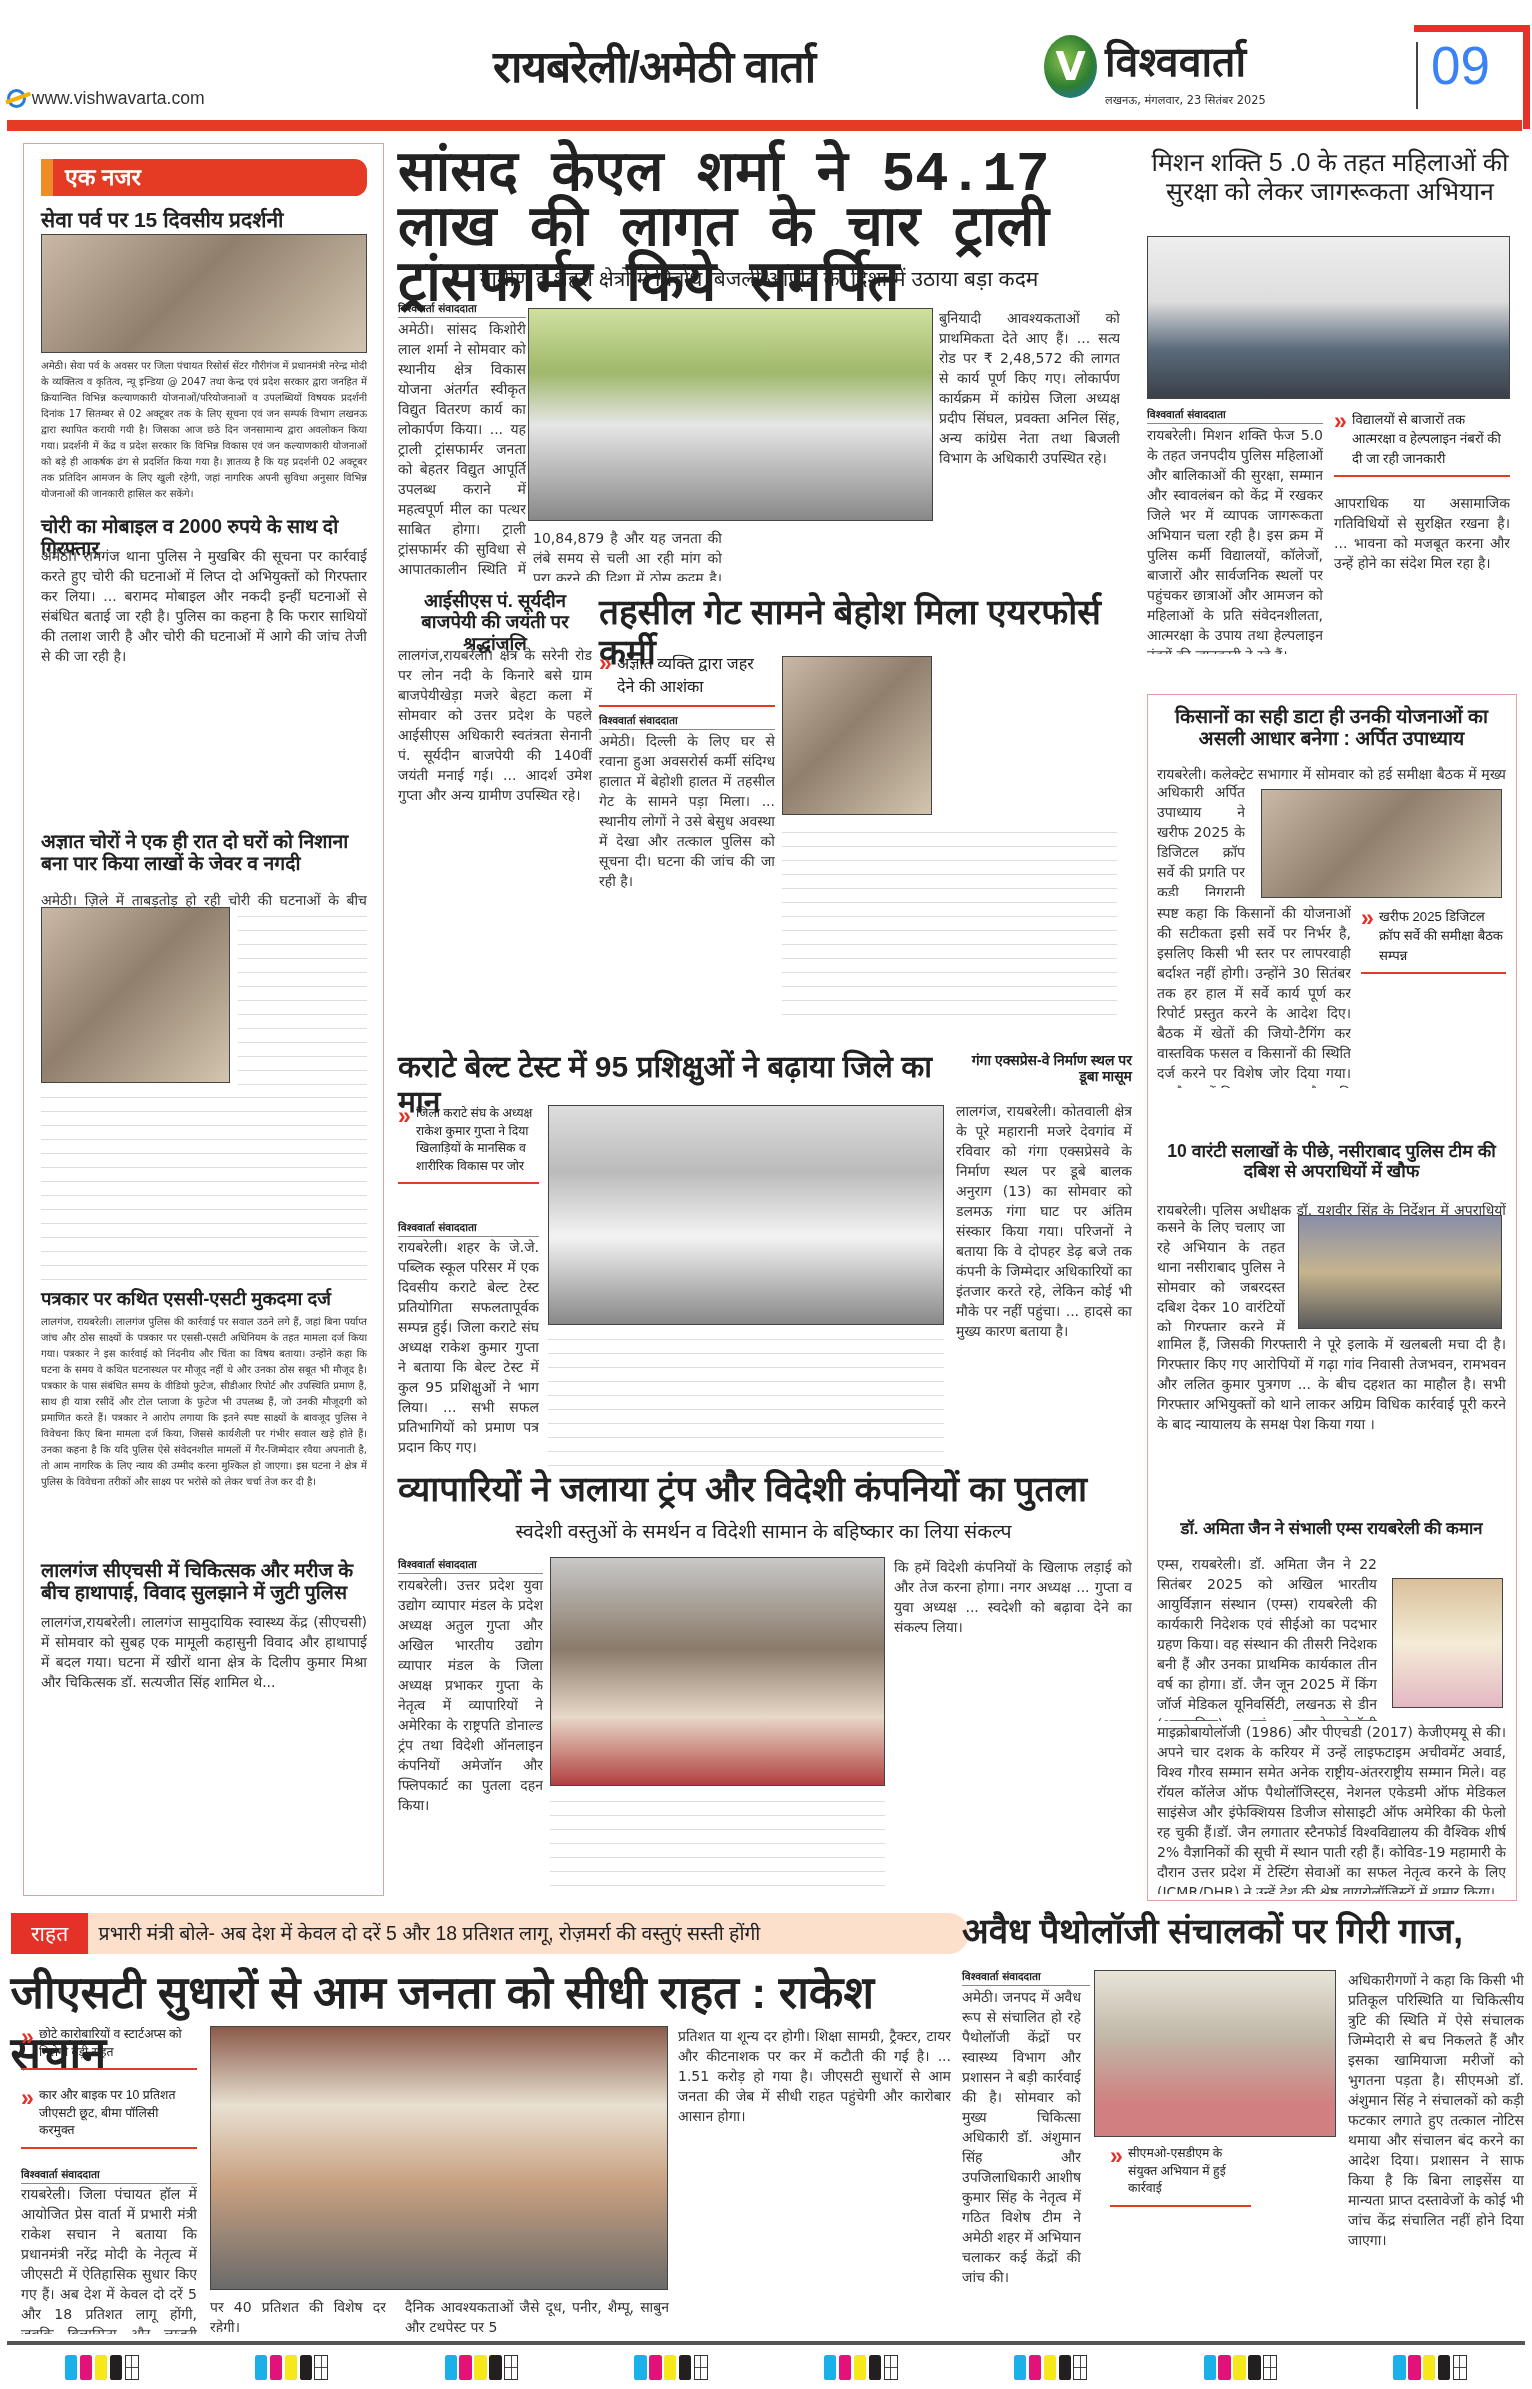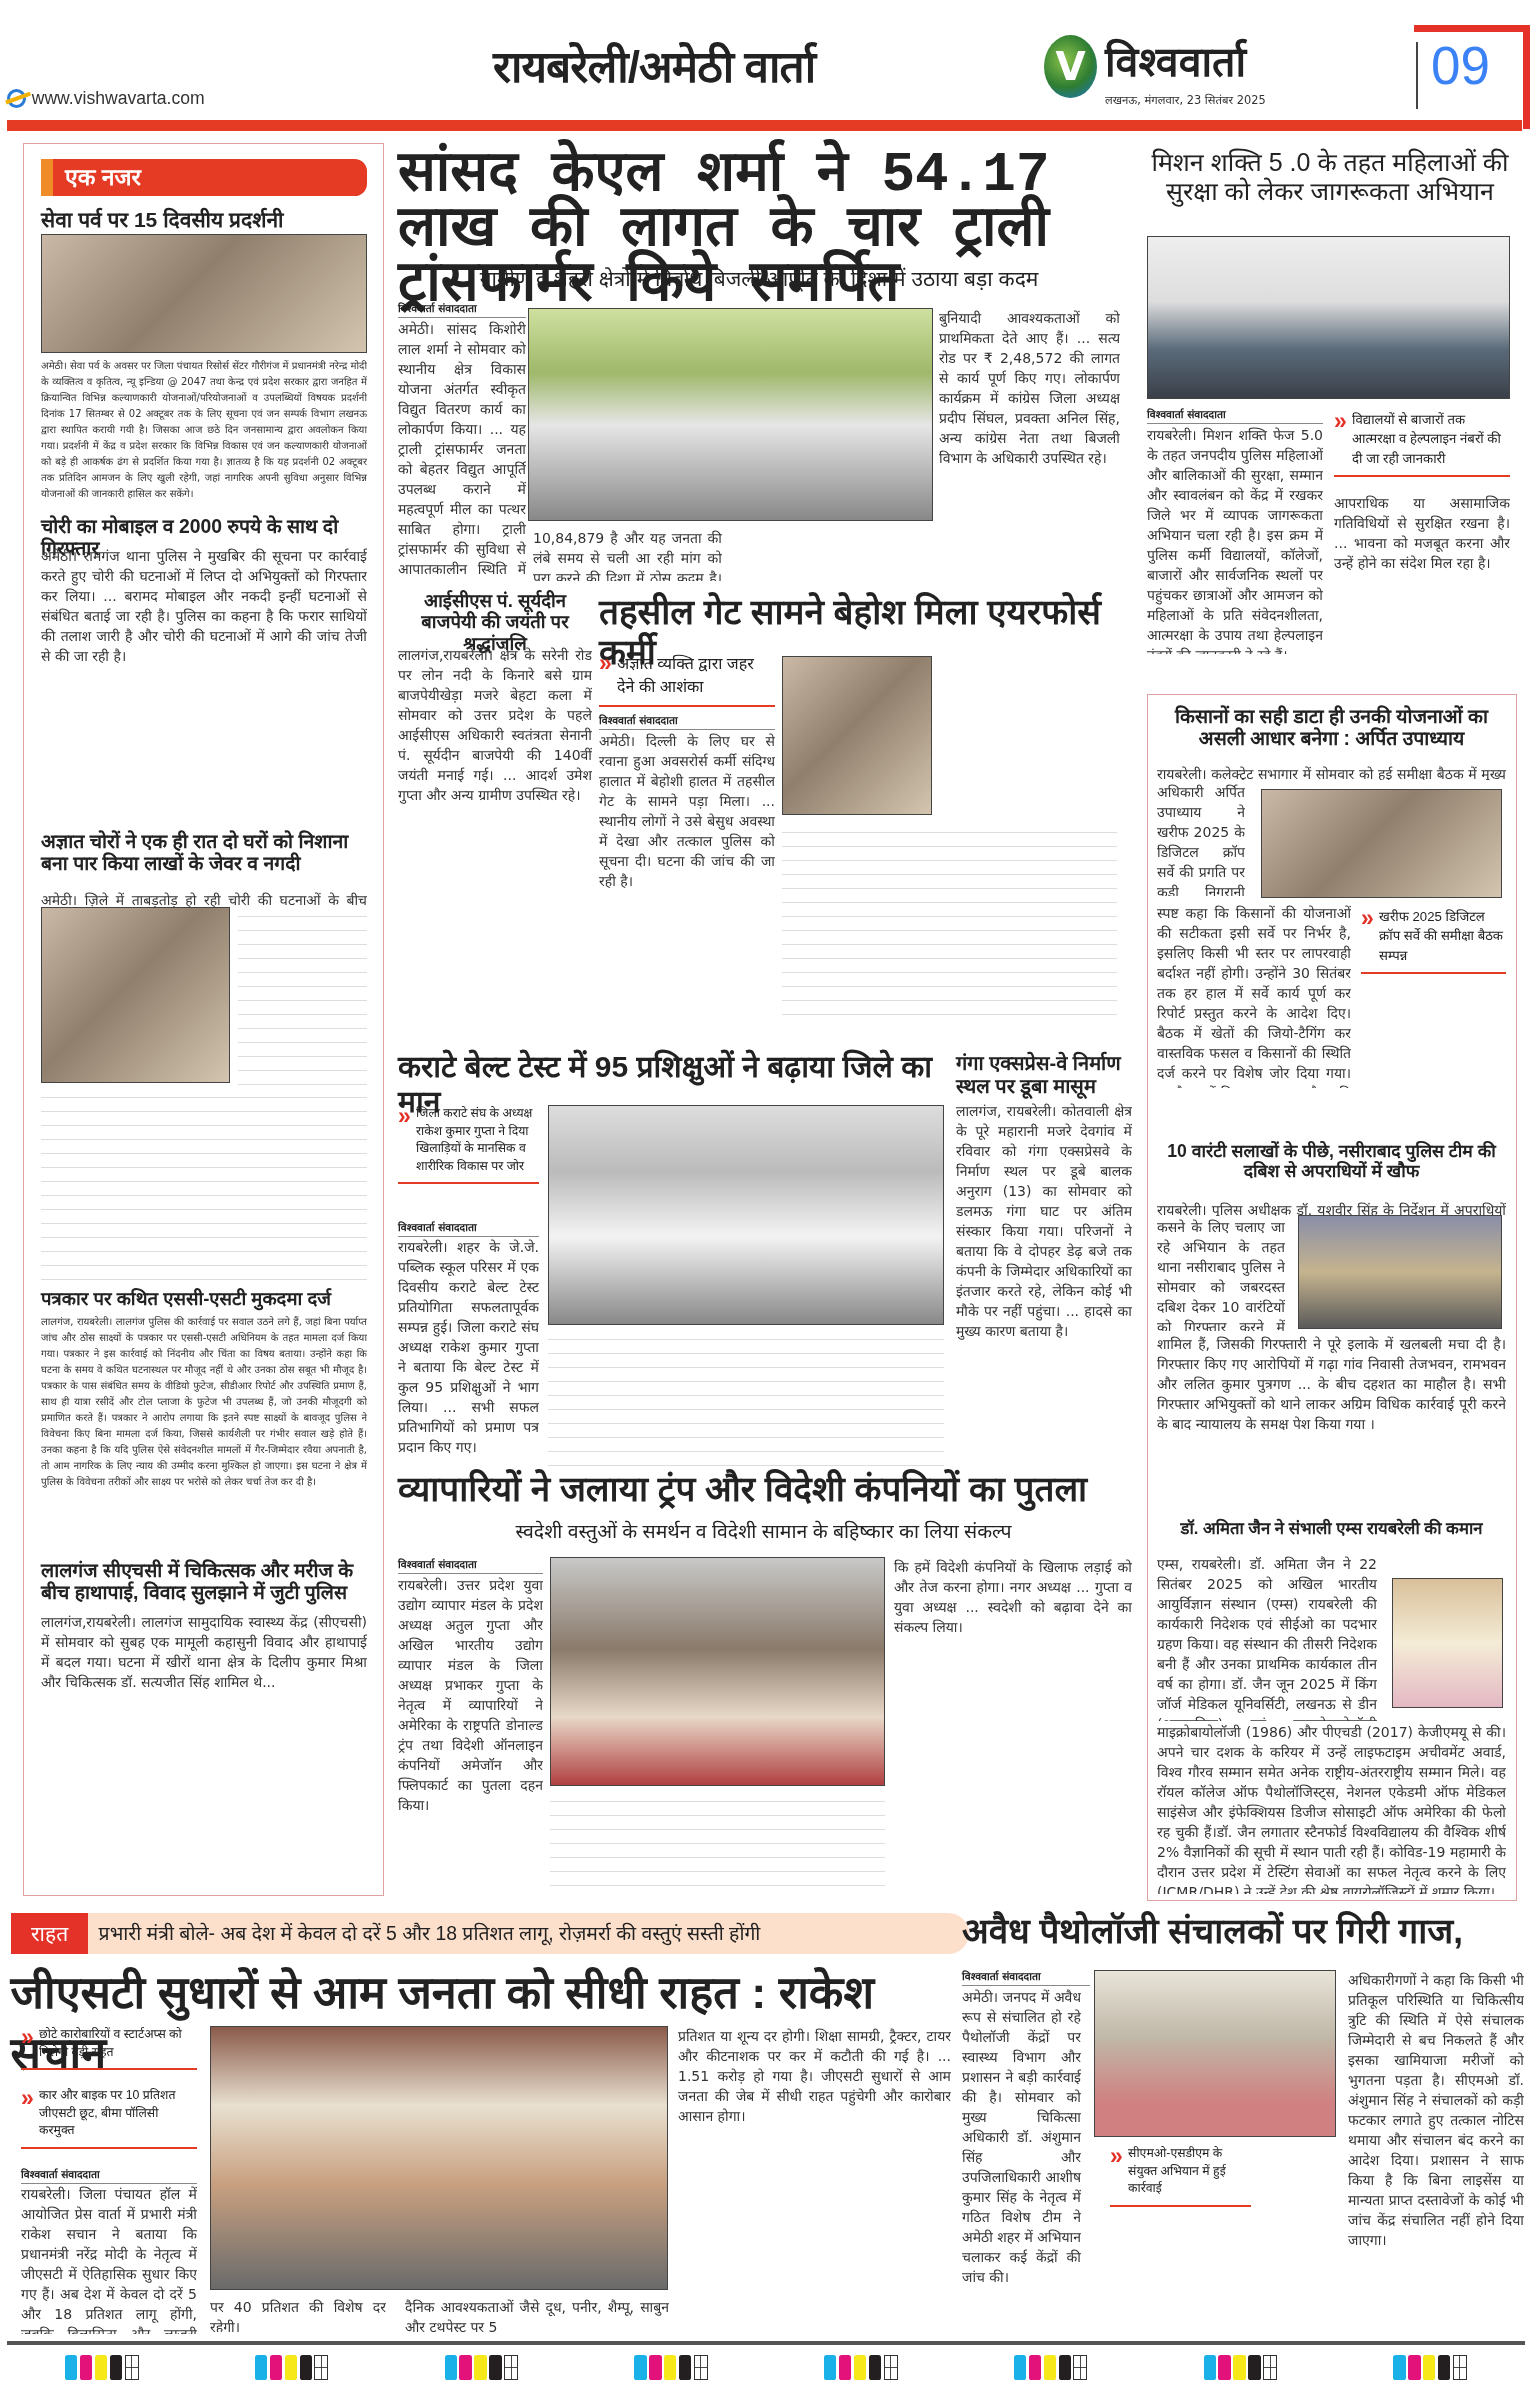--- a/index.html
+++ b/index.html
@@ -125,21 +125,21 @@
 <h2 class="abs" style="left:398px;top:1050px;width:546px;font-size:30px">कराटे बेल्ट टेस्ट में 95 प्रशिक्षुओं ने बढ़ाया जिले का मान</h2>
 <div class="abs pull" style="left:398px;top:1105px;width:141px;font-size:12.3px;line-height:17.6px">
   <span class="chev">»</span>
   <span>जिला कराटे संघ के अध्यक्ष राकेश कुमार गुप्ता ने दिया खिलाड़ियों के मानसिक व शारीरिक विकास पर जोर</span>
 </div>
 <div class="abs byline" style="left:398px;top:1220px;width:141px">विश्ववार्ता संवाददाता</div>
 <div class="abs txt" style="left:398px;top:1237px;width:141px;height:229px">रायबरेली। शहर के जे.जे. पब्लिक स्कूल परिसर में एक दिवसीय कराटे बेल्ट टेस्ट प्रतियोगिता सफलतापूर्वक सम्पन्न हुई। जिला कराटे संघ अध्यक्ष राकेश कुमार गुप्ता ने बताया कि बेल्ट टेस्ट में कुल 95 प्रशिक्षुओं ने भाग लिया। ... सभी सफल प्रतिभागियों को प्रमाण पत्र प्रदान किए गए।</div>
 <div class="abs pic" style="left:548px;top:1105px;width:396px;height:220px;background:linear-gradient(#ddd,#bbb 30%,#f3f3f3 60%,#888)"></div>
 <div class="abs txt" style="left:548px;top:1330px;width:396px;height:137px;background:repeating-linear-gradient(#fff 0 8.8px,#ddd 8.8px 9.7px,#fff 9.7px 14px)"></div>
 
-<h3 class="abs" style="left:956px;top:1052px;width:176px;font-size:20px;text-align:left">गंगा एक्सप्रेस-वे निर्माण स्थल पर डूबा मासूम</h3>
+<h3 class="abs" style="left:956px;top:1052px;width:176px;font-size:14px;text-align:right">गंगा एक्सप्रेस-वे निर्माण स्थल पर डूबा मासूम</h3>
 <div class="abs txt" style="left:956px;top:1101px;width:176px;height:361px">लालगंज, रायबरेली। कोतवाली क्षेत्र के पूरे महारानी मजरे देवगांव में रविवार को गंगा एक्सप्रेसवे के निर्माण स्थल पर डूबे बालक अनुराग (13) का सोमवार को डलमऊ गंगा घाट पर अंतिम संस्कार किया गया। परिजनों ने बताया कि वे दोपहर डेढ़ बजे तक कंपनी के जिम्मेदार अधिकारियों का इंतजार करते रहे, लेकिन कोई भी मौके पर नहीं पहुंचा। ... हादसे का मुख्य कारण बताया है।</div>
 
 <h2 class="abs" style="left:398px;top:1469px;width:740px;font-size:35px">व्यापारियों ने जलाया ट्रंप और विदेशी कंपनियों का पुतला</h2>
 <div class="abs" style="left:398px;top:1517px;width:731px;font-size:19.4px;text-align:center;font-family:'Liberation Sans',sans-serif">स्वदेशी वस्तुओं के समर्थन व विदेशी सामान के बहिष्कार का लिया संकल्प</div>
 <div class="abs byline" style="left:398px;top:1557px;width:145px">विश्ववार्ता संवाददाता</div>
 <div class="abs txt" style="left:398px;top:1575px;width:145px;height:317px">रायबरेली। उत्तर प्रदेश युवा उद्योग व्यापार मंडल के प्रदेश अध्यक्ष अतुल गुप्ता और अखिल भारतीय उद्योग व्यापार मंडल के जिला अध्यक्ष प्रभाकर गुप्ता के नेतृत्व में व्यापारियों ने अमेरिका के राष्ट्रपति डोनाल्ड ट्रंप तथा विदेशी ऑनलाइन कंपनियों अमेजॉन और फ्लिपकार्ट का पुतला दहन किया।</div>
 <div class="abs pic" style="left:550px;top:1557px;width:335px;height:229px;background:linear-gradient(#c8c8c8,#8a7a6a 40%,#e8d8c8 70%,#b04040)"></div>
 <div class="abs txt" style="left:550px;top:1792px;width:335px;height:97px;background:repeating-linear-gradient(#fff 0 8.8px,#ddd 8.8px 9.7px,#fff 9.7px 14px)"></div>
 <div class="abs txt" style="left:894px;top:1557px;width:238px;height:335px">कि हमें विदेशी कंपनियों के खिलाफ लड़ाई को और तेज करना होगा। नगर अध्यक्ष ... गुप्ता व युवा अध्यक्ष ... स्वदेशी को बढ़ावा देने का संकल्प लिया।</div>
 

